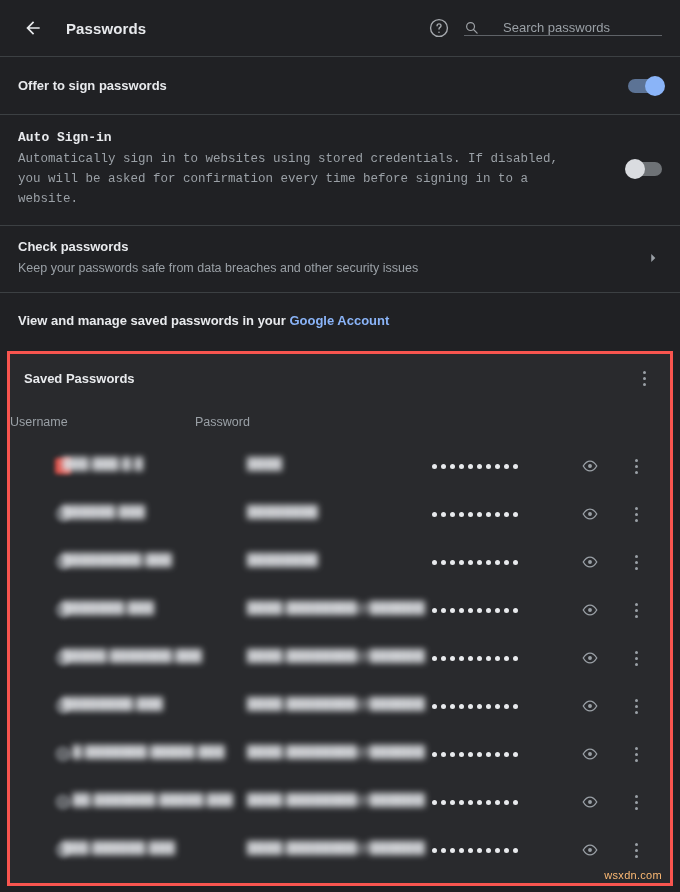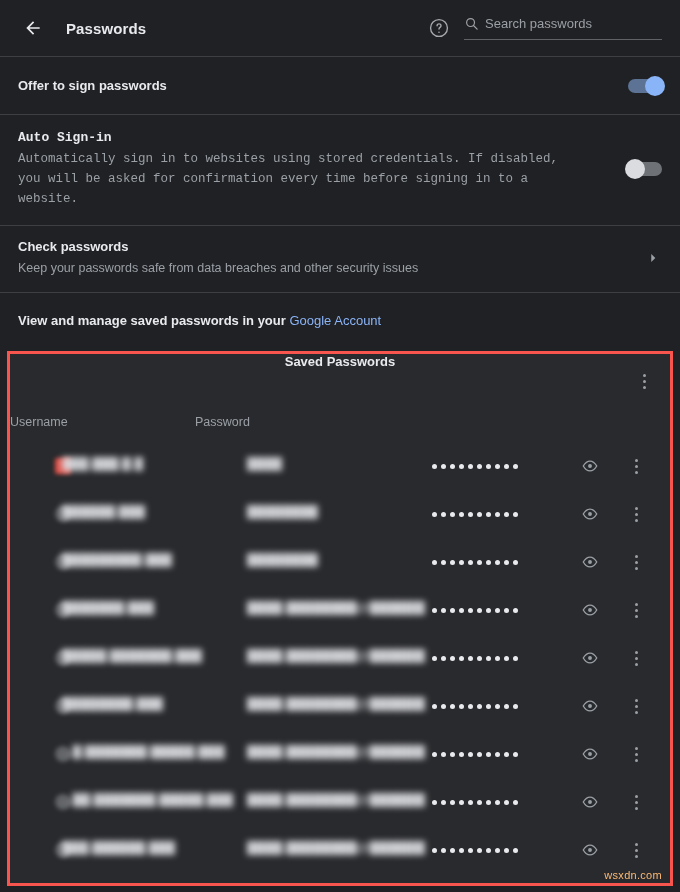--- a/index.html
+++ b/index.html
@@ -26,22 +26,22 @@
   .page-title {
     margin-left: 18px;
     font-size: 15px; font-weight: bold; color: #e8eaed;
     letter-spacing: .1px;
   }
   .topbar-right {
     margin-left: auto; display: flex; align-items: center; gap: 14px;
   }
   .help-icon { width: 22px; height: 22px; cursor: pointer; opacity: .85; }
   .search-wrap {
-    display: flex; align-items: center; gap: 6px;
-    width: 198px; padding-bottom: 8px;
+    display: flex; align-items: center; gap: 24px;
+    width: 198px; padding-bottom: 0;
     border-bottom: 1px solid #5f6368;
   }
   .search-icon { width: 15px; height: 15px; flex: 0 0 15px; opacity: .8;}
   .search-input {
     flex: 1; background: transparent; border: none; outline: none;
     font-family: "Liberation Sans", sans-serif;
     font-size: 13px; color: #e8eaed; padding: 0;
   }
   .search-input::placeholder { color: #9aa0a6; }
 
@@ -65,32 +65,32 @@
   .toggle { position: relative; width: 34px; height: 14px; border-radius: 7px; flex: 0 0 34px; cursor: pointer; }
   .toggle .knob { position: absolute; top: -3px; width: 20px; height: 20px; border-radius: 50%; }
   .toggle.on  { background: #5c7395; }
   .toggle.on .knob  { right: -3px; background: #8ab4f8; }
   .toggle.off { background: #6e7276; }
   .toggle.off .knob { left: -3px; background: #dadce0; }
 
   .chevron { width: 18px; height: 18px; flex: 0 0 18px; display:flex; align-items:center; justify-content:center; cursor:pointer; }
 
   .account-line { font-size: 13px; font-weight: bold; color: #e8eaed; }
-  .account-link { color: #8ab4f8; font-weight: normal; cursor: pointer; text-decoration: none; margin-top: 16px; }
+  .account-link { color: #8ab4f8; font-weight: bold; cursor: pointer; text-decoration: none; margin-top: 16px; }
 
   
   .highlight-box {
     position: absolute;
     left: 7px; top: 351px; width: 666px; height: 535px;
     border: 3px solid #f8554f;
     background: #292a2d;
   }
   .saved-header {
     display: flex; align-items: center;
-    height: 48px; padding: 0 14px 0 14px; flex-direction: column;
+    height: 48px; padding: 0 14px 0 14px;
   }
   .saved-title { font-size: 13px; font-weight: bold; color: #e8eaed; }
   .kebab {
     margin-left: auto; width: 24px; height: 24px; cursor: pointer;
     display: flex; flex-direction: column; align-items: center; justify-content: center; gap: 3px;
   }
   .kebab i { width: 3px; height: 3px; border-radius: 50%; background: #9aa0a6; display:block; }
 
   .col-head {
     display: flex; align-items: center; height: 40px;

